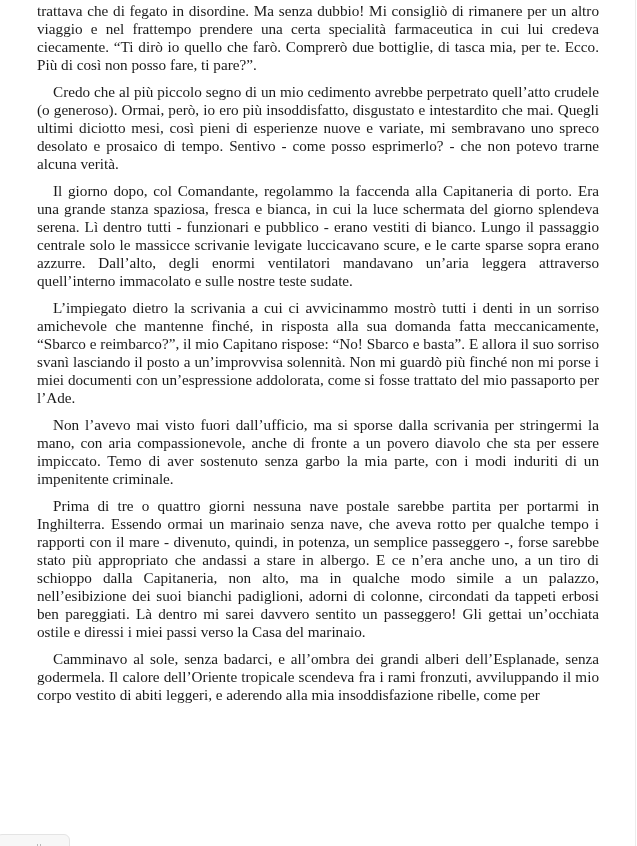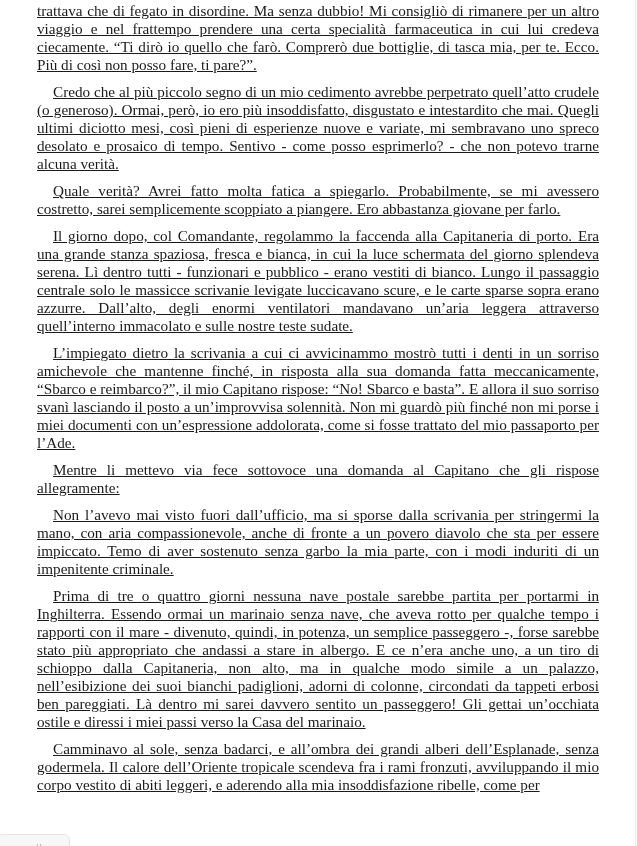--- a/index.html
+++ b/index.html
@@ -30,21 +30,20 @@
       font-family: "Liberation Serif", serif;
       font-size: 15.2px;
       line-height: 18px;
       color: #1a1a1a;
     }
     .text-body p {
       margin: 0 0 9px 0;
       text-align: justify;
       text-indent: 16px;
       hyphens: none;
-      text-decoration: underline;
     }
     .text-body p.continuation {
       text-indent: 0;
     }
     .bottom-tab {
       position: absolute;
       left: -4px;
       top: 834px;
       width: 74px;
       height: 20px;
@@ -64,24 +63,22 @@
       box-sizing: border-box;
     }
   </style>
 </head>
 <body>
 
 <div class="page">
   <div class="text-body">
     <p class="continuation">trattava che di fegato in disordine. Ma senza dubbio! Mi consigliò di rimanere per un altro viaggio e nel frattempo prendere una certa specialità farmaceutica in cui lui credeva ciecamente. “Ti dirò io quello che farò. Comprerò due bottiglie, di tasca mia, per te. Ecco. Più di così non posso fare, ti pare?”.</p>
     <p>Credo che al più piccolo segno di un mio cedimento avrebbe perpetrato quell’atto crudele (o generoso). Ormai, però, io ero più insoddisfatto, disgustato e intestardito che mai. Quegli ultimi diciotto mesi, così pieni di esperienze nuove e variate, mi sembravano uno spreco desolato e prosaico di tempo. Sentivo - come posso esprimerlo? - che non potevo trarne alcuna verità.</p>
-    <p>Quale verità? Avrei fatto molta fatica a spiegarlo. Probabilmente, se mi avessero costretto, sarei semplicemente scoppiato a piangere. Ero abbastanza giovane per farlo.</p>
     <p>Il giorno dopo, col Comandante, regolammo la faccenda alla Capitaneria di porto. Era una grande stanza spaziosa, fresca e bianca, in cui la luce schermata del giorno splendeva serena. Lì dentro tutti - funzionari e pubblico - erano vestiti di bianco. Lungo il passaggio centrale solo le massicce scrivanie levigate luccicavano scure, e le carte sparse sopra erano azzurre. Dall’alto, degli enormi ventilatori mandavano un’aria leggera attraverso quell’interno immacolato e sulle nostre teste sudate.</p>
     <p>L’impiegato dietro la scrivania a cui ci avvicinammo mostrò tutti i denti in un sorriso amichevole che mantenne finché, in risposta alla sua domanda fatta meccanicamente, “Sbarco e reimbarco?”, il mio Capitano rispose: “No! Sbarco e basta”. E allora il suo sorriso svanì lasciando il posto a un’improvvisa solennità. Non mi guardò più finché non mi porse i miei documenti con un’espressione addolorata, come si fosse trattato del mio passaporto per l’Ade.</p>
-    <p>Mentre li mettevo via fece sottovoce una domanda al Capitano che gli rispose allegramente:</p>
     <p>Non l’avevo mai visto fuori dall’ufficio, ma si sporse dalla scrivania per stringermi la mano, con aria compassionevole, anche di fronte a un povero diavolo che sta per essere impiccato. Temo di aver sostenuto senza garbo la mia parte, con i modi induriti di un impenitente criminale.</p>
     <p>Prima di tre o quattro giorni nessuna nave postale sarebbe partita per portarmi in Inghilterra. Essendo ormai un marinaio senza nave, che aveva rotto per qualche tempo i rapporti con il mare - divenuto, quindi, in potenza, un semplice passeggero -, forse sarebbe stato più appropriato che andassi a stare in albergo. E ce n’era anche uno, a un tiro di schioppo dalla Capitaneria, non alto, ma in qualche modo simile a un palazzo, nell’esibizione dei suoi bianchi padiglioni, adorni di colonne, circondati da tappeti erbosi ben pareggiati. Là dentro mi sarei davvero sentito un passeggero! Gli gettai un’occhiata ostile e diressi i miei passi verso la Casa del marinaio.</p>
     <p>Camminavo al sole, senza badarci, e all’ombra dei grandi alberi dell’Esplanade, senza godermela. Il calore dell’Oriente tropicale scendeva fra i rami fronzuti, avviluppando il mio corpo vestito di abiti leggeri, e aderendo alla mia insoddisfazione ribelle, come per</p>
   </div>
 </div>
 
 <div class="bottom-tab">
   <span class="grip"></span>
 </div>
 

